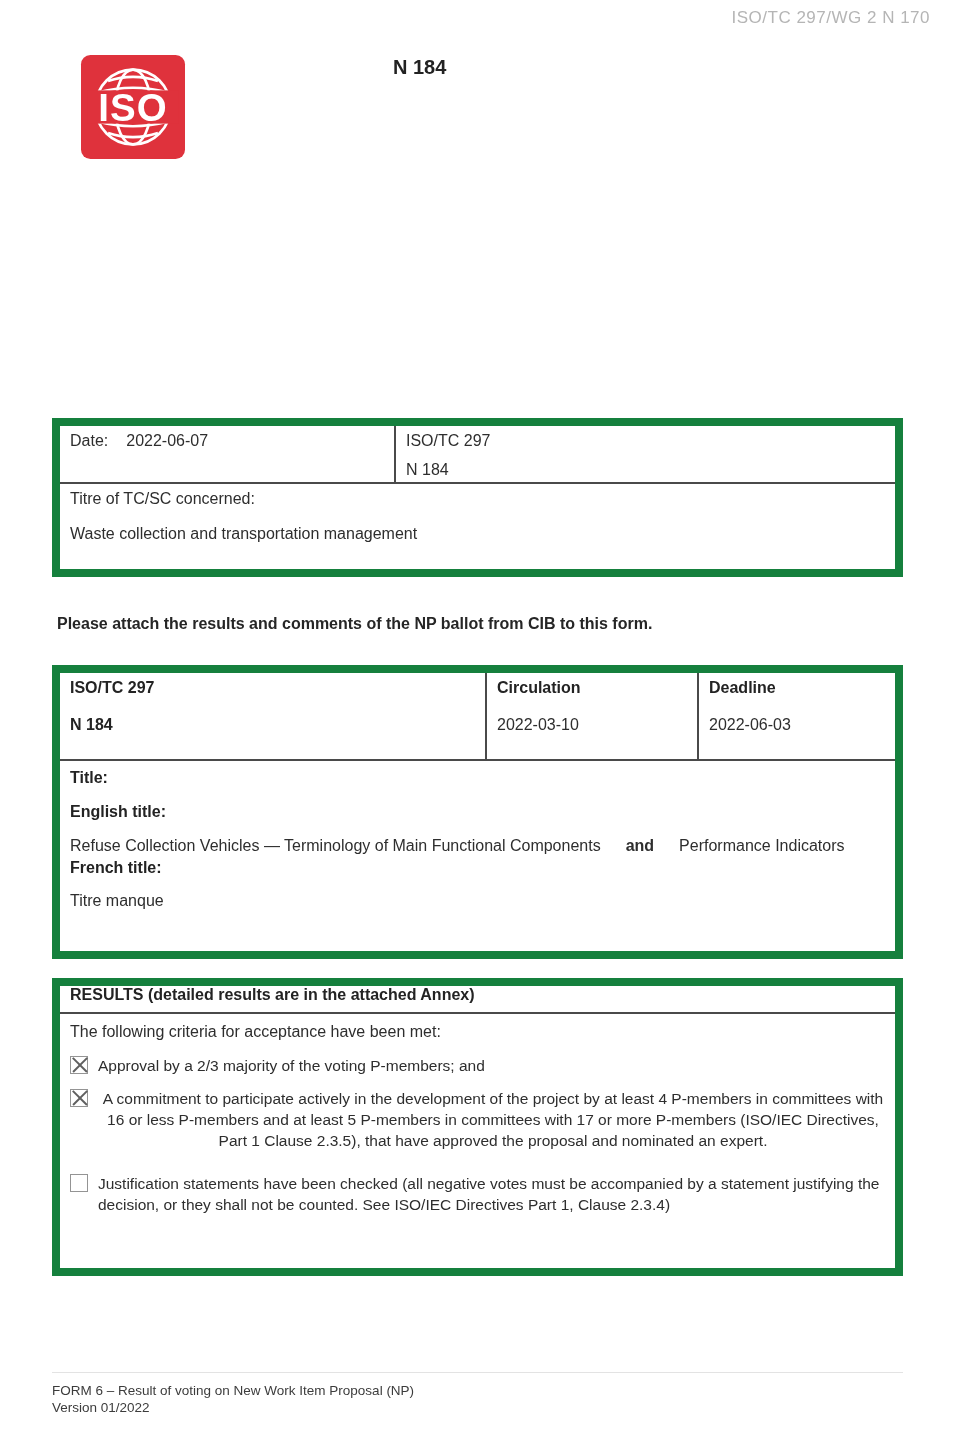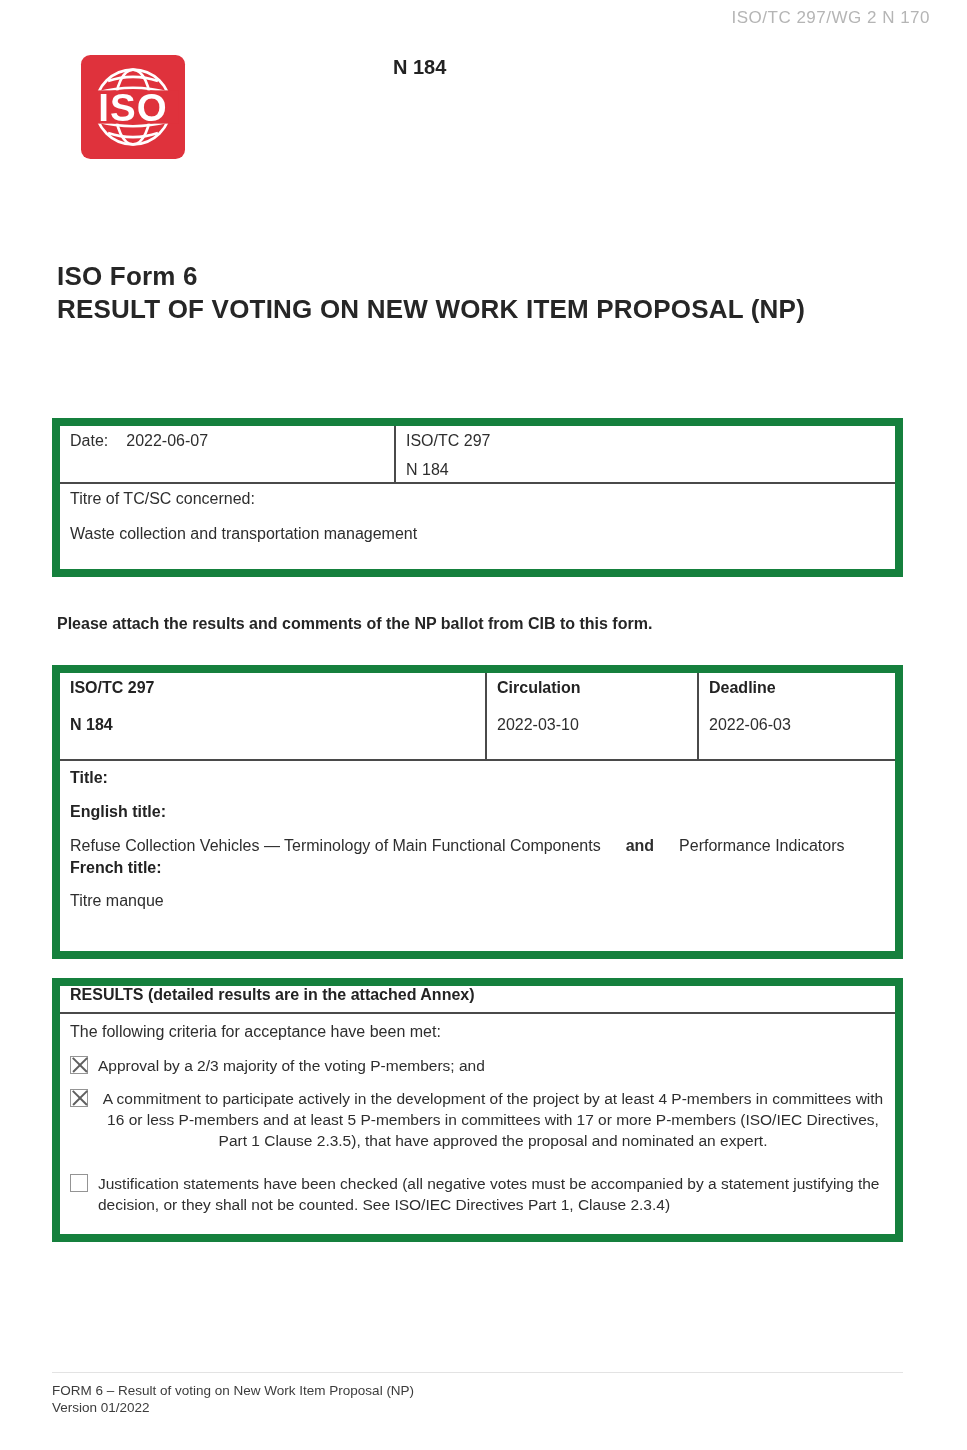--- a/index.html
+++ b/index.html
@@ -98,21 +98,21 @@
   .t2 .r2 { height: 190px; padding: 8px 10px; font-size: 16px; }
   .t2 .lbl-english { margin-top: 16px; }
   .t2 .en-title { margin-top: 14px; line-height: 21px; width: 790px; }
   .en-and { font-weight: 600; margin: 0 25px; }
   .t2 .lbl-french { margin-top: 3px; }
   .t2 .fr-title { margin-top: 15px; }
 
   
   .t3 { top: 978px; }
   .t3 .hdr { height: 28px; padding: 0 10px; font-size: 16px; }
-  .t3 .body { height: 220px; padding: 9px 1px 0 10px; }
+  .t3 .body { height: 254px; padding: 9px 1px 0 10px; }
   .results-intro { font-size: 16px; color: #2e2e2e; }
   .criteria { margin-top: 14px; }
   .criterion {
     display: flex;
     align-items: flex-start;
     margin-bottom: 12px;
   }
   .criterion.gap-lg { margin-bottom: 22px; text-align: center; }
   .criterion-text {
     font-size: 15.5px;
@@ -179,24 +179,20 @@
         <path d="M 26 75 Q 50 83 74 75"></path>
         <path d="M 16 64 Q 50 73 84 64"></path>
       </g>
       <rect x="6" y="34" width="88" height="32" fill="#df323c"></rect>
       <text x="50" y="63" text-anchor="middle" fill="#ffffff" font-family="Liberation Sans, DejaVu Sans, sans-serif" font-size="37" font-weight="bold" letter-spacing="1">ISO</text>
     </svg>
   </div>
 
   <div class="top-doc-number">N 184</div>
 
-  <div class="title-block">
-    <div class="title-line">ISO Form 6</div>
-    <div class="title-line">RESULT OF VOTING ON NEW WORK ITEM PROPOSAL (NP)</div>
-  </div>
 
   <div class="tbl t1">
     <div class="trow r1 bline">
       <div class="cell c-date rline">
         <span>Date:</span><span class="date-val">2022-06-07</span>
       </div>
       <div class="cell c-ref">
         <div>ISO/TC 297</div>
         <div class="ref-line2">N 184</div>
       </div>

